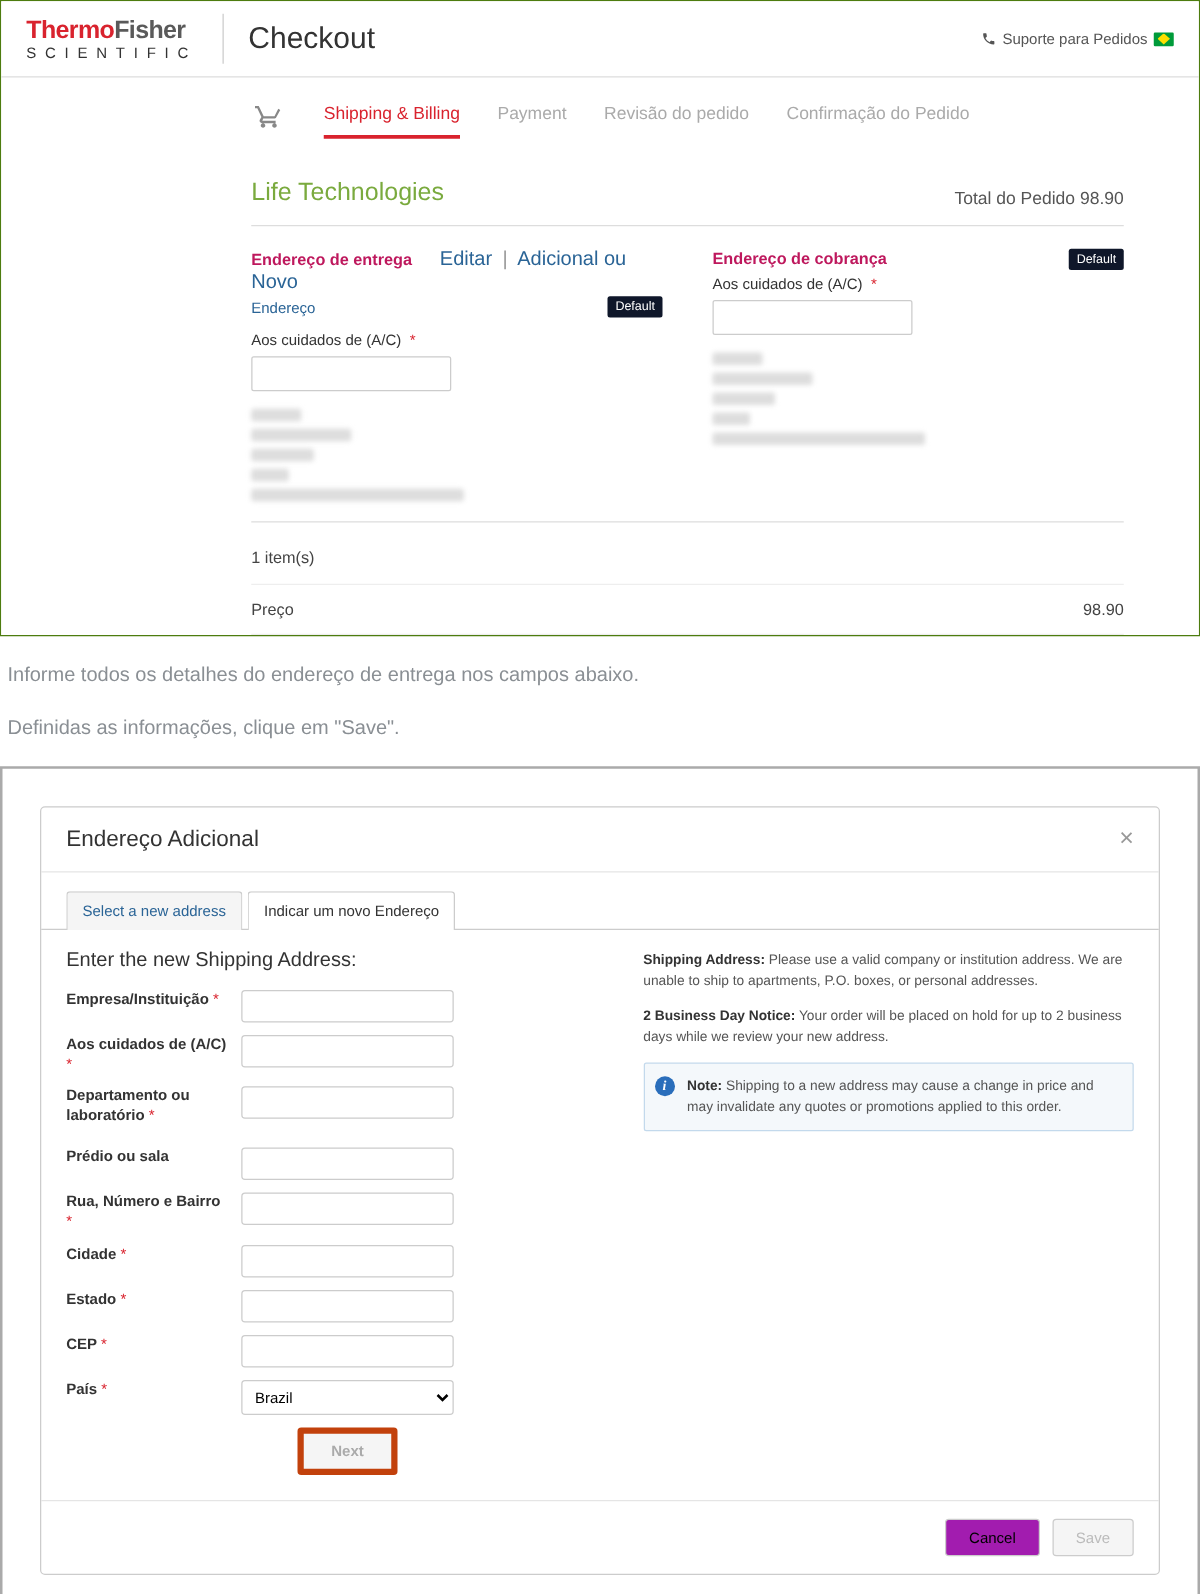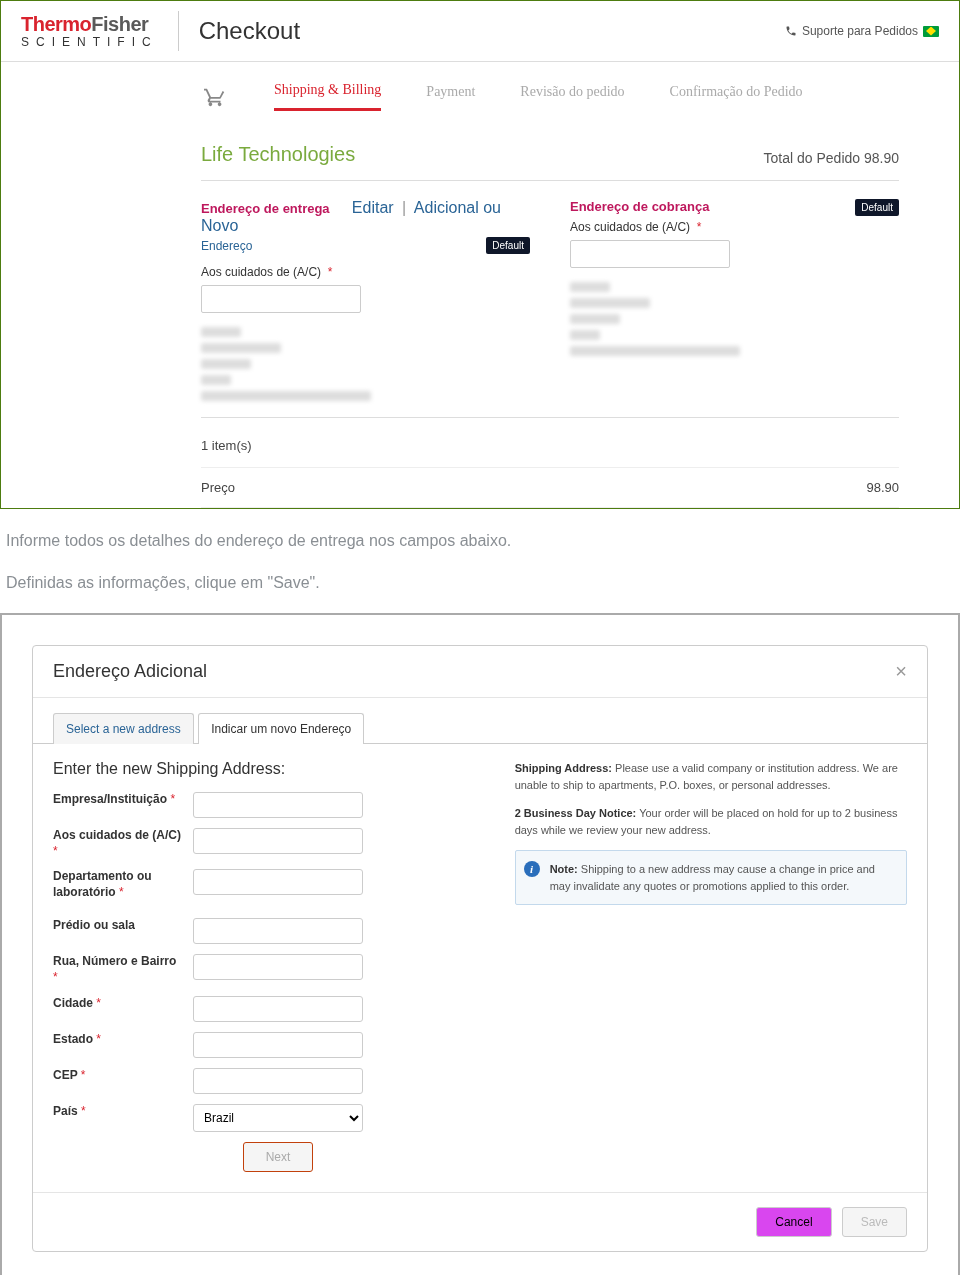--- a/index.html
+++ b/index.html
@@ -16,21 +16,21 @@
   .logo-bottom { font-size: 12px; letter-spacing: 7px; color: #333; margin-top: 2px; }
   .vrule { width: 1px; height: 40px; background: #ccc; margin: 0 20px; }
   .checkout-title { font-size: 24px; color: #333; font-weight: 400; }
   .spacer { flex: 1; }
   .support { font-size: 12px; color: #555; display: flex; align-items: center; gap: 5px; }
   .phone-icon { width: 12px; height: 12px; }
   .flag { width: 16px; height: 11px; background: linear-gradient(#009b3a,#009b3a); position: relative; display: inline-block; border-radius: 1px;}
   .flag::after { content:''; position:absolute; left:3px; top:1px; width:10px; height:9px; background:#fedf00; clip-path: polygon(50% 0,100% 50%,50% 100%,0 50%);}
 
   
-  .steps { display: flex; align-items: center; gap: 45px; padding: 20px 0 12px 200px; font-size: 14px; font-family: Liberation Serif, serif; }
+  .steps { display: flex; gap: 30px; padding: 20px 0 12px 200px; font-size: 14px; }
   .cart-icon { width: 28px; height: 22px; color: #888; }
   .step { color: #aaa; padding-bottom: 10px; }
   .step.active { color: #d9232e; border-bottom: 3px solid #d9232e; }
 
   
   .callout-wrap { position: relative; padding: 30px 60px 0 200px; }
   .callout { position: absolute; left: 305px; top: -5px; background: #d9232e; color: #fff; font-size: 13px; padding: 10px 12px; width: 205px; line-height: 1.3; }
   .callout::after { content:''; position:absolute; left: 50%; transform: translateX(-50%); bottom:-18px; border: 12px solid transparent; border-top-color:#d9232e; }
 
   
@@ -76,28 +76,28 @@
   .tab.active { background: #fff; color: #333; }
   .modal-body { display: flex; gap: 30px; padding: 16px 20px 20px 20px; border-top: 1px solid #ccc; }
   .form-col { flex: 1.1; }
   .form-title { font-size: 16px; margin-bottom: 14px; color: #333; }
   .f-row { display: flex; align-items: flex-start; margin-bottom: 10px; gap: 10px; }
   .f-label { width: 130px; font-size: 12px; font-weight: bold; color: #333; line-height: 1.3; }
   .f-label .ast { color: #d9232e; font-weight: normal; }
   .f-input { flex: 1; height: 26px; border: 1px solid #ccc; border-radius: 3px; max-width: 170px; }
   .f-select { flex: 1; height: 28px; border: 1px solid #ccc; border-radius: 3px; background: #fff; padding: 0 6px; font-size: 12px; max-width: 170px; }
   .next-btn-wrap { text-align: center; margin-left: 140px; max-width: 170px;}
-  .next-btn { display: inline-block; padding: 7px 22px; border: 1px solid #c2410c; border-radius: 3px; background: #f5f5f5; color: #aaa; font-size: 12px; cursor: pointer; }
+  .next-btn { display: inline-block; padding: 7px 22px; border: 5px solid #c2410c; border-radius: 3px; background: #f5f5f5; color: #aaa; font-size: 12px; cursor: pointer; font-weight: bold; }
   .info-col { flex: 1; font-size: 11px; color: #555; line-height: 1.5; }
   .info-col p { margin-bottom: 12px; }
   .info-col b { color: #333; }
   .note-box { border: 1px solid #c3d9ec; background: #f4f8fb; padding: 10px 10px 10px 34px; position: relative; font-size: 11px; color: #555; border-radius: 2px;}
   .info-icon { position: absolute; left: 8px; top: 10px; width: 16px; height: 16px; border-radius: 50%; background: #2a6ebb; color: #fff; font-size: 11px; font-weight: bold; text-align: center; line-height: 16px; font-family: Georgia, serif; font-style: italic;}
   .modal-foot { display: flex; justify-content: flex-end; gap: 10px; padding: 14px 20px; border-top: 1px solid #e5e5e5; }
-  .btn { padding: 7px 18px; border: 1px solid #ccc; border-radius: 3px; font-size: 12px; cursor: pointer; background: #d946ef; }
+  .btn { padding: 7px 18px; border: 1px solid #ccc; border-radius: 3px; font-size: 12px; cursor: pointer; background: #a21caf; }
   .btn.disabled { color: #bbb; background: #f5f5f5; }
 </style>
 </head>
 <body>
 
 <div class="frame">
   <div class="inner">
     <div class="topbar">
       <div class="logo-block">
         <div class="logo-top">

